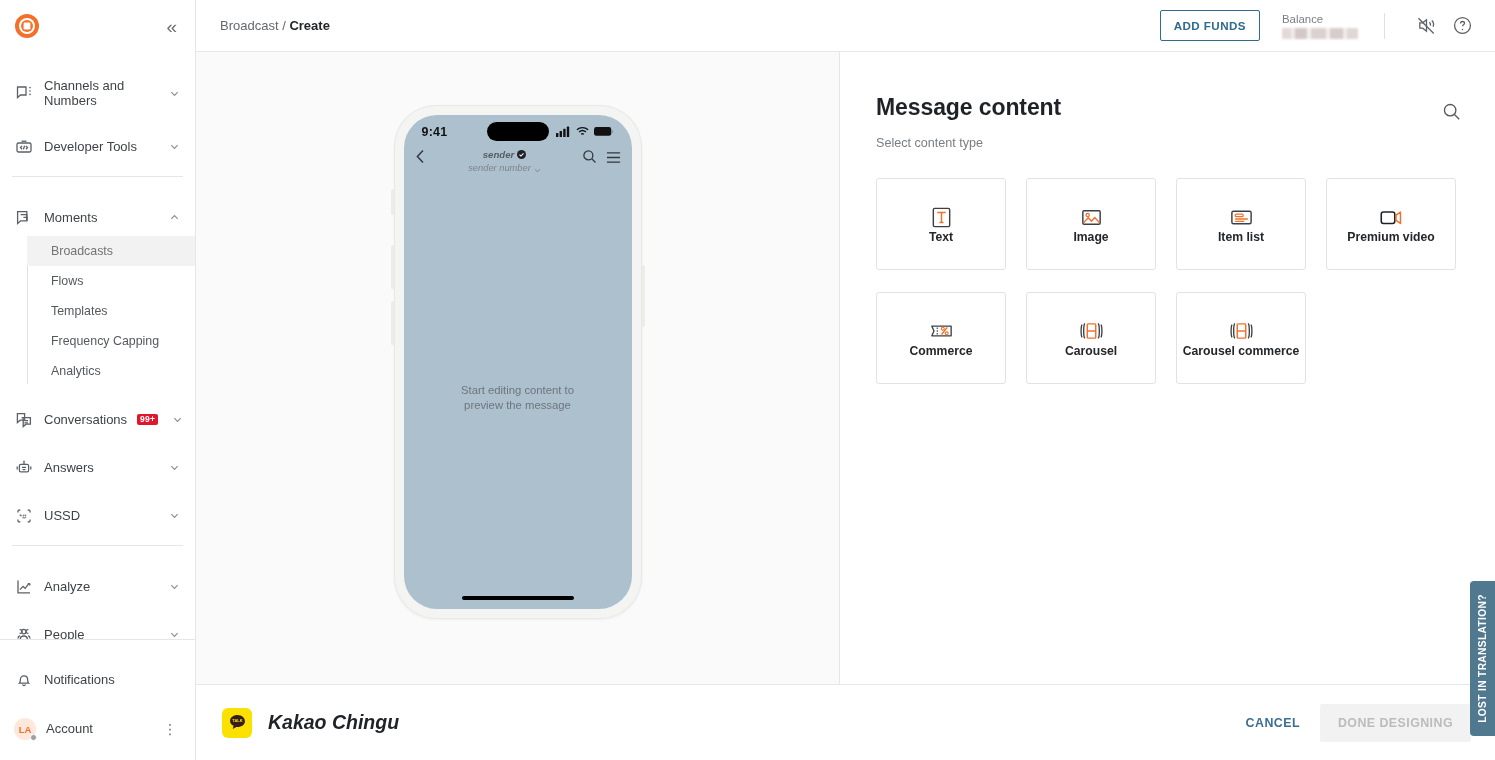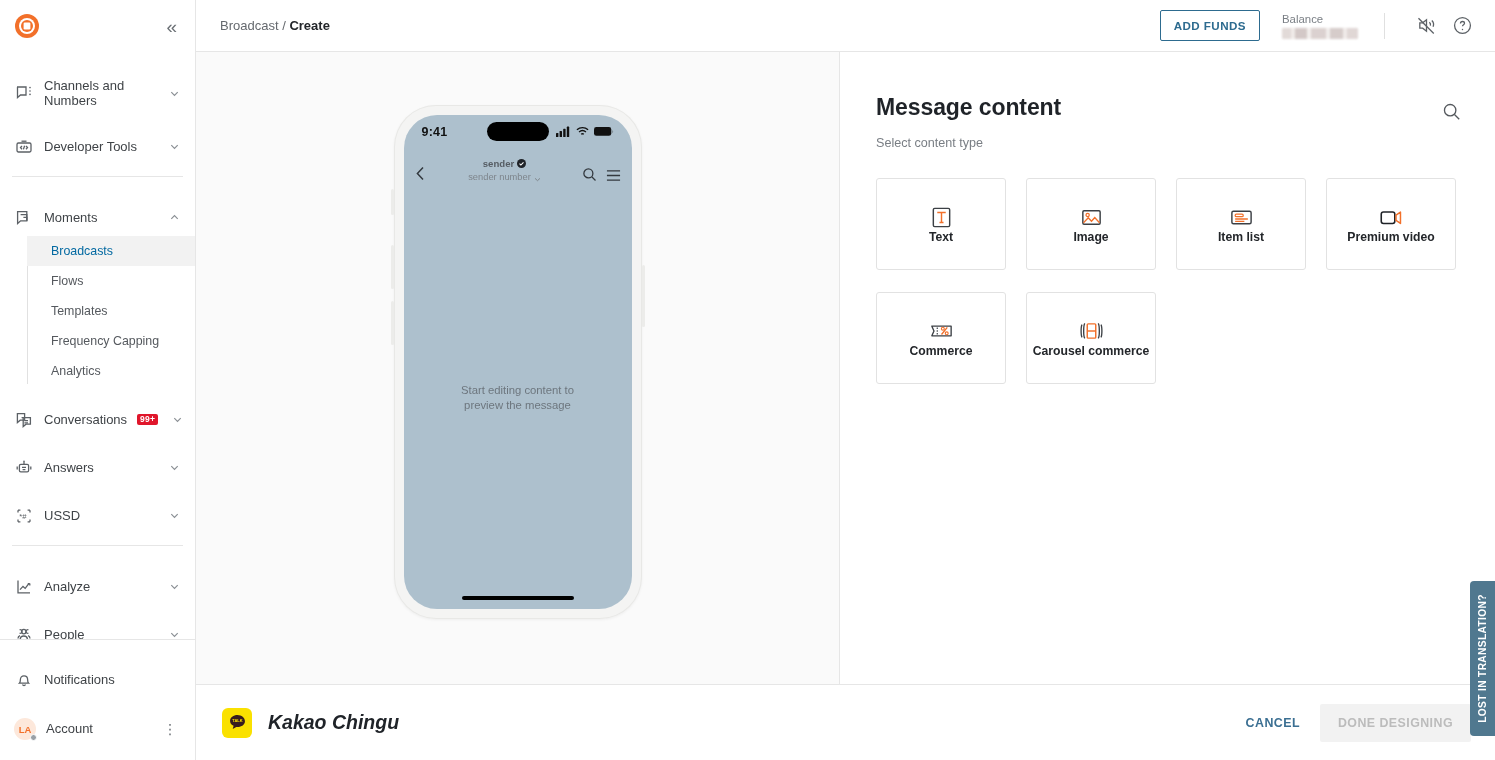--- a/index.html
+++ b/index.html
@@ -59,21 +59,21 @@
   }
   .submenu { position: relative; margin-left: 27px; padding-left: 0; }
   .submenu:before {
     content: ""; position: absolute; left: 0px; top: 2px; bottom: 2px;
     width: 1px; background: #e1e1e1;
   }
   .sub-item {
     font-size: 12.4px; color: #55595e;
     padding: 8px 10px 8px 24px; cursor: pointer; position: relative;
   }
-  .sub-item.active { background: #f2f2f2; color: #0369a1; }
+  .sub-item.active { background: #f2f2f2; color: #737373; }
   .sub-item.active:after {
     content: ""; position: absolute; right: -37px; top: -2px; bottom: -2px;
     width: 3px; background: #f2702a;
   }
   .sb-bottom { border-top: 1px solid #e6e6e6; padding: 10px 0 12px 0; }
   .avatar {
     width: 22px; height: 22px; border-radius: 50%;
     background: #fde8db; color: #f2702a; font-size: 9.5px; font-weight: bold;
     display: flex; align-items: center; justify-content: center;
     position: relative; flex: 0 0 22px;
@@ -147,22 +147,22 @@
     height: 34px; flex: 0 0 34px; display: flex; align-items: center;
     padding: 0 18px; position: relative;
   }
   .sb-time { font-size: 12.5px; font-weight: bold; color: #111; letter-spacing: .2px; }
   .notch {
     position: absolute; left: 50%; transform: translateX(-50%); top: 7px;
     width: 62px; height: 19px; background: #000; border-radius: 11px;
   }
   .sb-icons { margin-left: auto; display: flex; align-items: center; gap: 5px; }
   .chat-header {
-    height: 37px; flex: 0 0 37px; display: flex; align-items: flex-end;
-    padding: 0 11px; gap: 12px;
+    height: 37px; flex: 0 0 37px; display: flex; align-items: flex-start;
+    padding: 0 11px; gap: 12px; font-style: italic;
   }
   .ch-back { color: #33393f; font-size: 17px; line-height: 1; padding-bottom: 2px; }
   .ch-titles {
     flex: 1; display: flex; flex-direction: column; align-items: center;
     justify-content: center; gap: 0px; margin-left: 2px;
   }
   .ch-name-row { display: flex; align-items: center; gap: 3px; }
   .ch-name { font-size: 9.6px; color: #565d64; font-weight: bold; }
   .verified { width: 9px; height: 9px; display:block; }
   .ch-num-row { display: flex; align-items: center; gap: 3px; margin-top: -1px; }
@@ -661,20 +661,31 @@
                 <path d="M4 5h20v10H4l2.2-5L4 5z" stroke="#3c4045" stroke-width="1.4" stroke-linejoin="round"></path>
                 <path d="M9.6 6.4v1.4M9.6 9.3v1.4M9.6 12.2v1.4" stroke="#3c4045" stroke-width="1.2"></path>
                 <path d="M14 13.6l6-7.4" stroke="#f2702a" stroke-width="1.4"></path>
                 <circle cx="15.4" cy="7.6" r="1.5" stroke="#f2702a" stroke-width="1.2"></circle>
                 <circle cx="19.4" cy="12.4" r="1.5" stroke="#f2702a" stroke-width="1.2"></circle>
               </svg>
             </span>
             <span class="tc-label">Commerce</span>
           </div>
 
+          <div class="type-card">
+            <span class="tc-icon">
+              <svg width="27" height="24" viewBox="0 0 28 24" fill="none">
+                <path d="M4.2 5.4c-1.3 2-1.3 11.2 0 13.2M7 4.2c-1.5 2.4-1.5 13 0 15.4" stroke="#3c4045" stroke-width="1.4"></path>
+                <path d="M23.8 5.4c1.3 2 1.3 11.2 0 13.2M21 4.2c1.5 2.4 1.5 13 0 15.4" stroke="#3c4045" stroke-width="1.4"></path>
+                <rect x="9.6" y="4.6" width="8.8" height="14.8" rx="1" stroke="#f2702a" stroke-width="1.5"></rect>
+                <path d="M9.6 12h8.8" stroke="#f2702a" stroke-width="1.5"></path>
+              </svg>
+            </span>
+            <span class="tc-label">Carousel</span>
+          </div>
 
           <div class="type-card">
             <span class="tc-icon">
               <svg width="27" height="24" viewBox="0 0 28 24" fill="none">
                 <path d="M4.2 5.4c-1.3 2-1.3 11.2 0 13.2M7 4.2c-1.5 2.4-1.5 13 0 15.4" stroke="#3c4045" stroke-width="1.4"></path>
                 <path d="M23.8 5.4c1.3 2 1.3 11.2 0 13.2M21 4.2c1.5 2.4 1.5 13 0 15.4" stroke="#3c4045" stroke-width="1.4"></path>
                 <rect x="9.6" y="4.6" width="8.8" height="14.8" rx="1" stroke="#f2702a" stroke-width="1.5"></rect>
                 <path d="M9.6 12h8.8" stroke="#f2702a" stroke-width="1.5"></path>
               </svg>
             </span>

